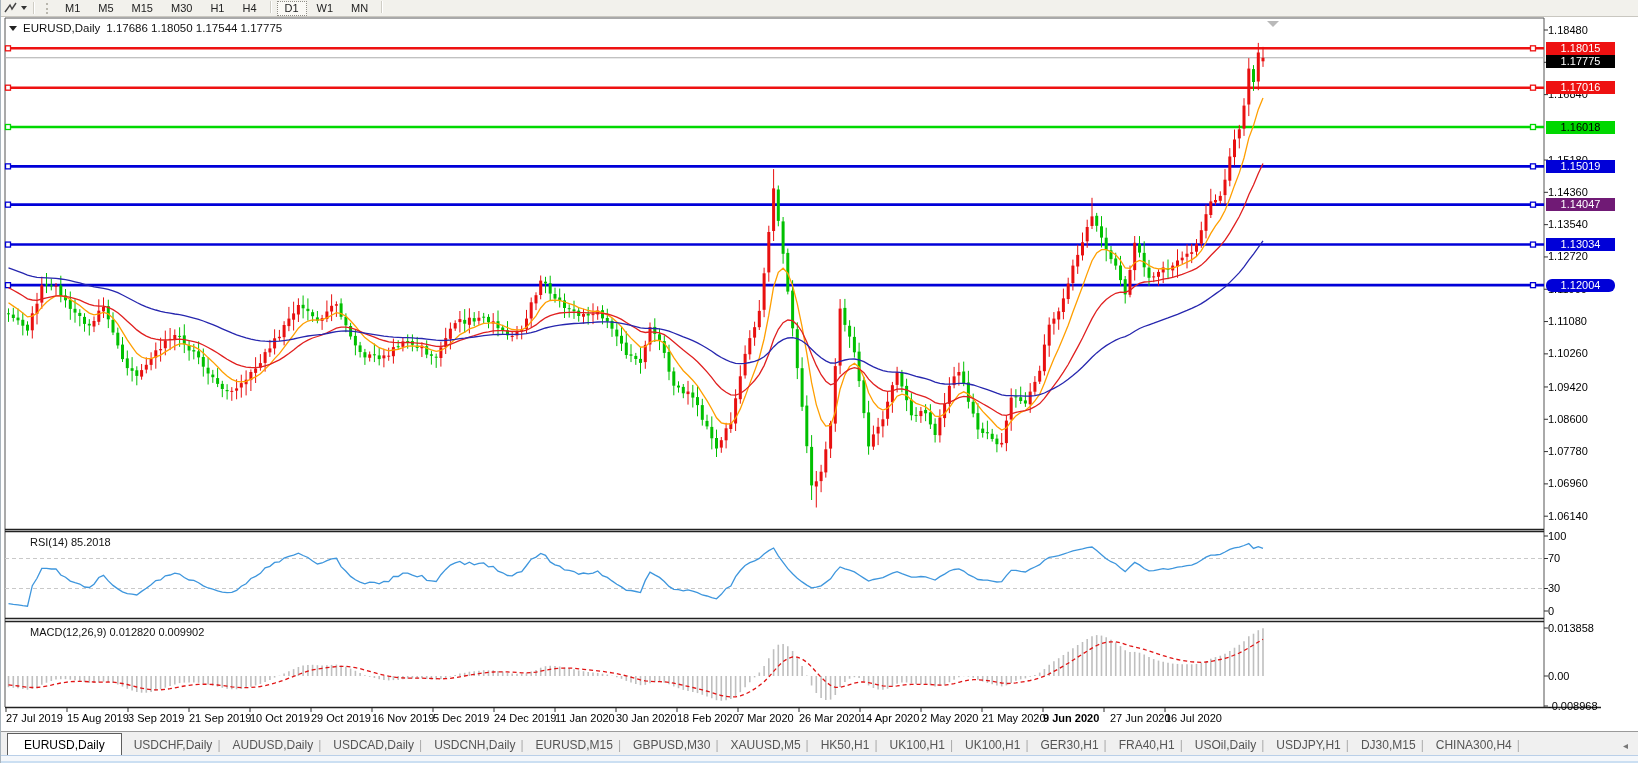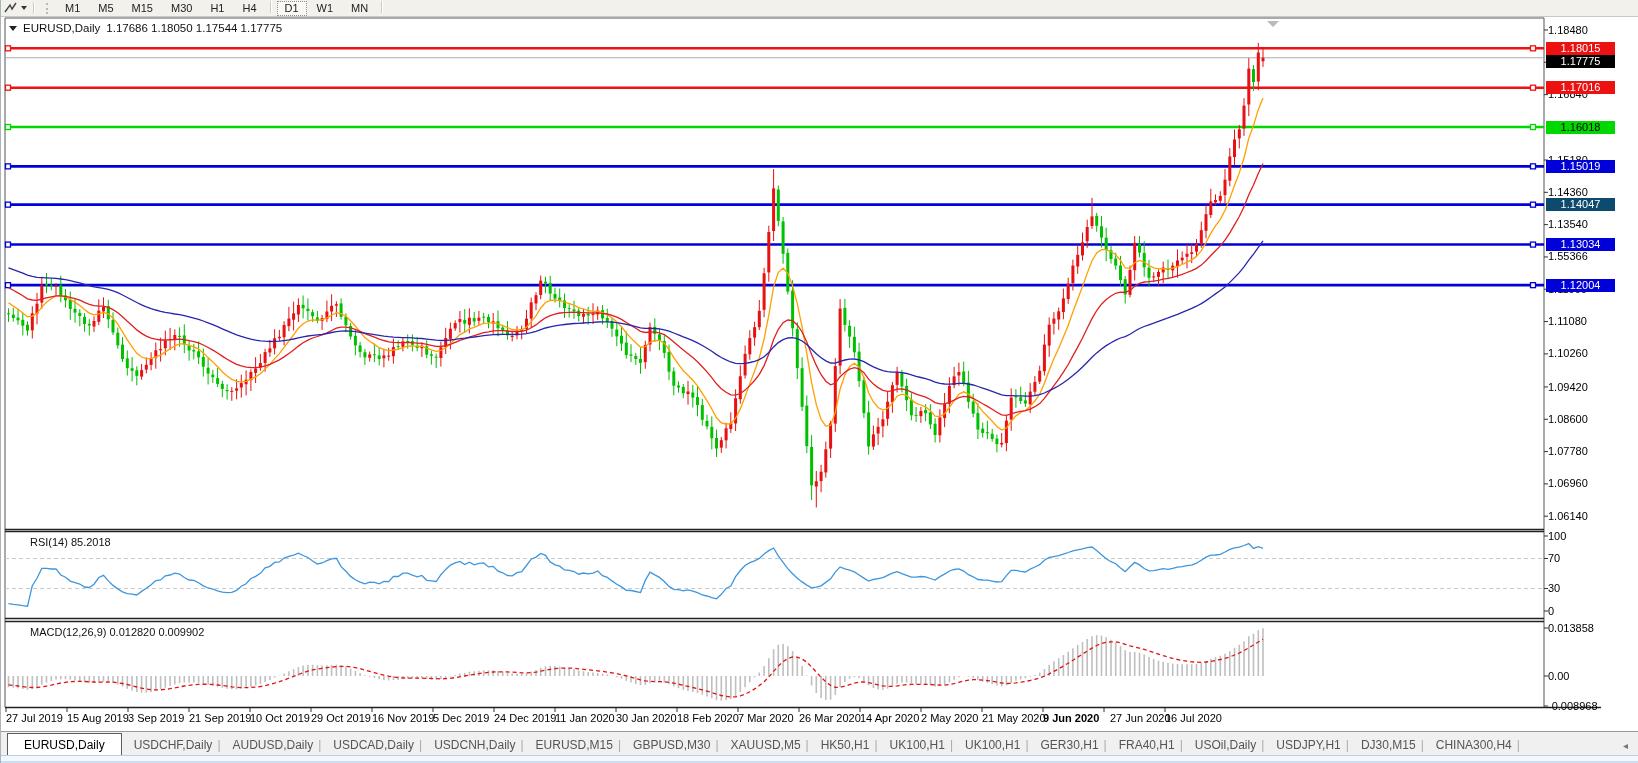--- a/index.html
+++ b/index.html
@@ -959,21 +959,21 @@
       <span>1.17686 1.18050 1.17544 1.17775</span>
     </div>
     <div class="panel-label" style="left:9px;top:536px;">RSI(14) 85.2018</div>
     <div class="panel-label" style="left:9px;top:626px;">MACD(12,26,9) 0.012820 0.009902</div>
   <div class="axis-tick" style="top:23.5px;">1.18480</div>
       <div class="axis-tick" style="top:55.8px;">1.17660</div>
       <div class="axis-tick" style="top:88.1px;">1.16840</div>
       <div class="axis-tick" style="top:153.5px;">1.15180</div>
       <div class="axis-tick" style="top:185.8px;">1.14360</div>
       <div class="axis-tick" style="top:218.1px;">1.13540</div>
-      <div class="axis-tick" style="top:250.4px;">1.55366</div>
+      <div class="axis-tick" style="top:250.4px;">1.12720</div>
       <div class="axis-tick" style="top:282.8px;">1.11900</div>
       <div class="axis-tick" style="top:315.1px;">1.11080</div>
       <div class="axis-tick" style="top:347.4px;">1.10260</div>
       <div class="axis-tick" style="top:380.5px;">1.09420</div>
       <div class="axis-tick" style="top:412.8px;">1.08600</div>
       <div class="axis-tick" style="top:445.1px;">1.07780</div>
       <div class="axis-tick" style="top:477.4px;">1.06960</div>
       <div class="axis-tick" style="top:509.7px;">1.06140</div>
       <div class="sub-tick" style="top:529.5px;">100</div>
       <div class="sub-tick" style="top:552.0px;">70</div>
@@ -1000,23 +1000,23 @@
       <div class="date-label" style="left:920px;">2 May 2020</div>
       <div class="date-label" style="left:981px;">21 May 2020</div>
       <div class="date-label" style="left:1042px;font-weight:bold;">9 Jun 2020</div>
       <div class="date-label" style="left:1103px;margin-left:6px;">27 Jun 2020</div>
       <div class="date-label" style="left:1164px;">16 Jul 2020</div>
       <div class="level-box" style="top:41.8px;background:#ee1111;color:#ffffff;">1.18015</div>
       <div class="level-box" style="top:54.8px;background:#000000;color:#ffffff;">1.17775</div>
       <div class="level-box" style="top:81.2px;background:#ee1111;color:#ffffff;">1.17016</div>
       <div class="level-box" style="top:120.5px;background:#00d800;color:#000000;">1.16018</div>
       <div class="level-box" style="top:159.9px;background:#0000d8;color:#ffffff;">1.15019</div>
-      <div class="level-box" style="top:198.2px;background:#0c4a6e;color:#ffffff;">1.14047</div>
+      <div class="level-box" style="top:198.2px;background:#701a75;color:#ffffff;">1.14047</div>
       <div class="level-box" style="top:238.1px;background:#0000d8;color:#ffffff;">1.13034</div>
-      <div class="level-box" style="top:278.7px;background:#0000d8;color:#ffffff;">1.12004</div>
+      <div class="level-box" style="top:278.7px;background:#0000d8;color:#ffffff;border-radius:6px;">1.12004</div>
     </div>
 
   <div class="tabbar" id="tabbar">
       <span class="tab active">EURUSD,Daily</span>
       <span class="tab">USDCHF,Daily</span>
       <span class="tab-sep">|</span>
       <span class="tab">AUDUSD,Daily</span>
       <span class="tab-sep">|</span>
       <span class="tab">USDCAD,Daily</span>
       <span class="tab-sep">|</span>

